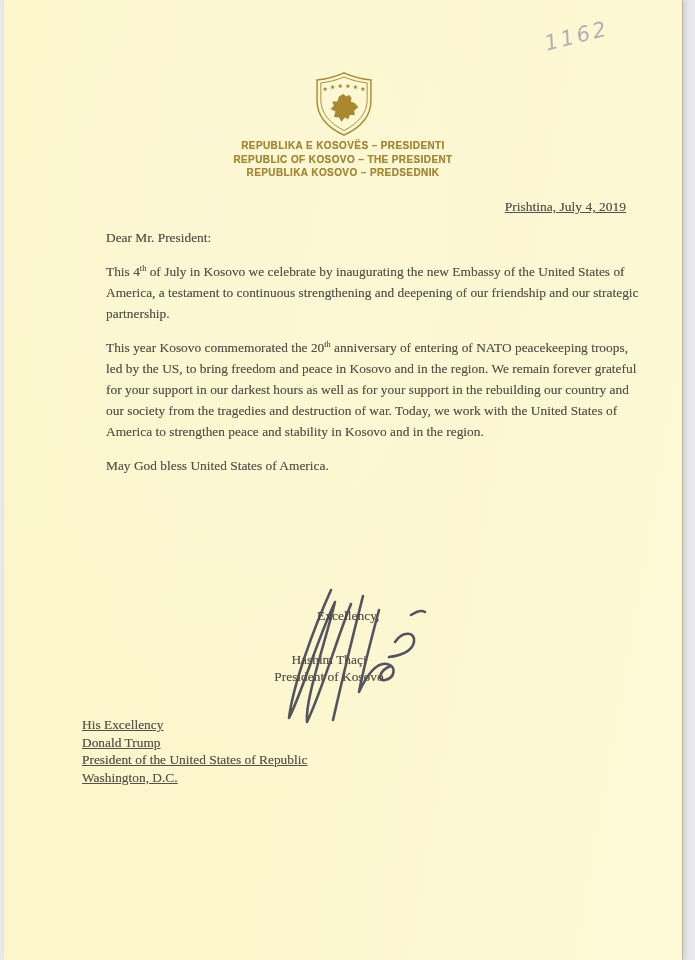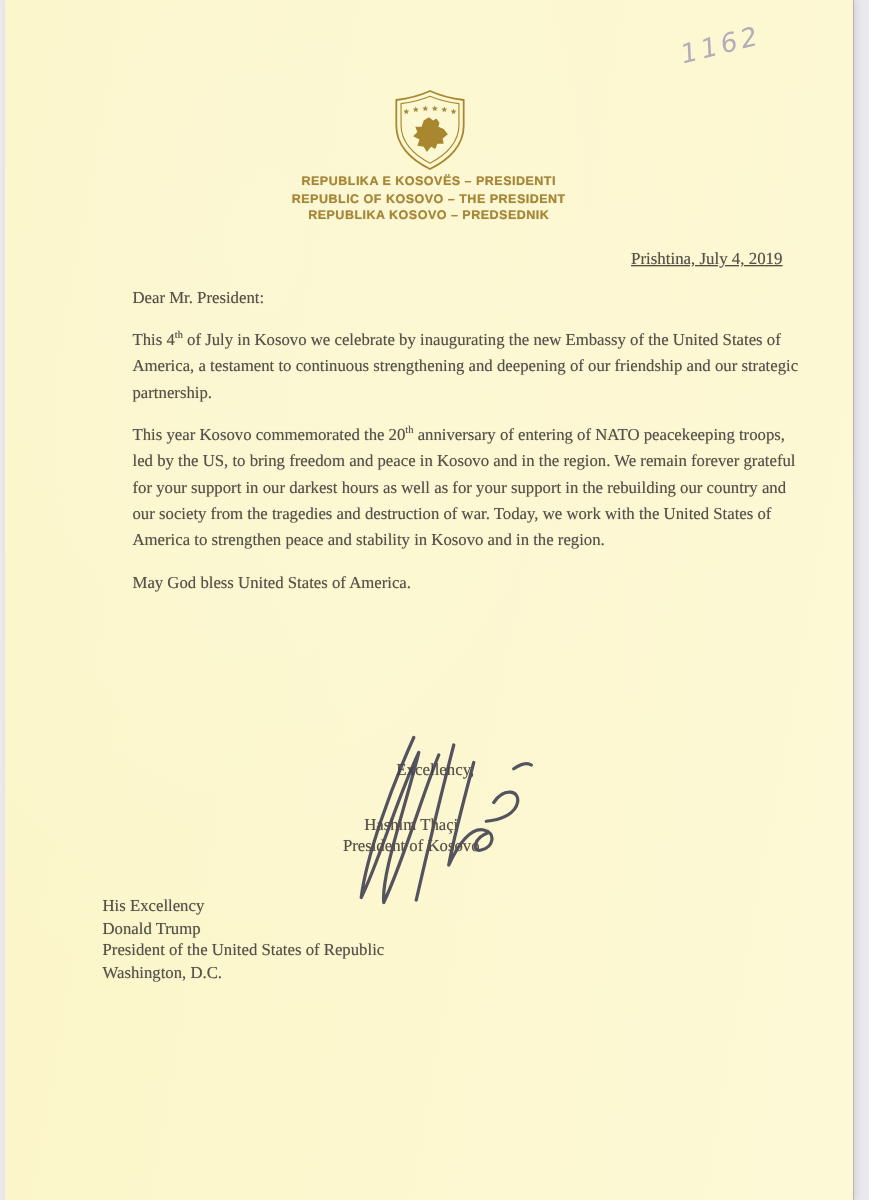--- a/index.html
+++ b/index.html
@@ -55,21 +55,21 @@
   .signature{
     position:absolute;left:279px;top:580px;width:150px;height:150px;
     pointer-events:none;
   }
   .signature path{
     fill:none;stroke:var(--sig,#3c3c4e);stroke-width:2.6;
     stroke-linecap:round;stroke-linejoin:round;opacity:.88;
   }
   .recipient{
     position:absolute;left:78px;top:716px;
-    font-size:13.4px;line-height:17.5px;
+    font-size:13.4px;line-height:17.5px;text-decoration:underline;
   }
 </style>
 </head>
 <body>
 
 <div class="stage">
   <div class="paper">
 
     <div class="handwritten">1162</div>
 

